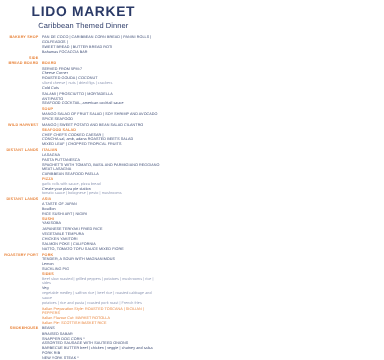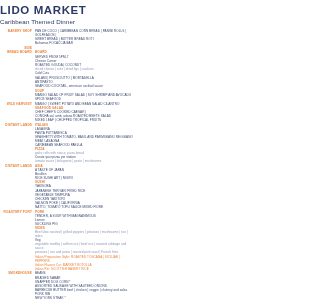--- a/index.html
+++ b/index.html
@@ -6,21 +6,21 @@
   body{
     width:139px;height:300px;
     background:#ffffff;
     font-family:"Liberation Sans",sans-serif;
     overflow:hidden;
     -webkit-font-smoothing:antialiased;
   }
   .page{width:139px;height:300px;position:relative;box-sizing:border-box;padding:0;}
 
   
-  .masthead{padding:4px 0 1px;}
+  .masthead{text-align:center;padding:4px 0 1px;}
   .brand{
     font-size:11.5px;font-weight:bold;color:#2b3a67;
     letter-spacing:0.6px;line-height:12px;
   }
   .subtitle{
     font-size:6.2px;color:#2b3a67;line-height:9px;
     letter-spacing:0.1px;margin-top:1px;
   }
 
   

